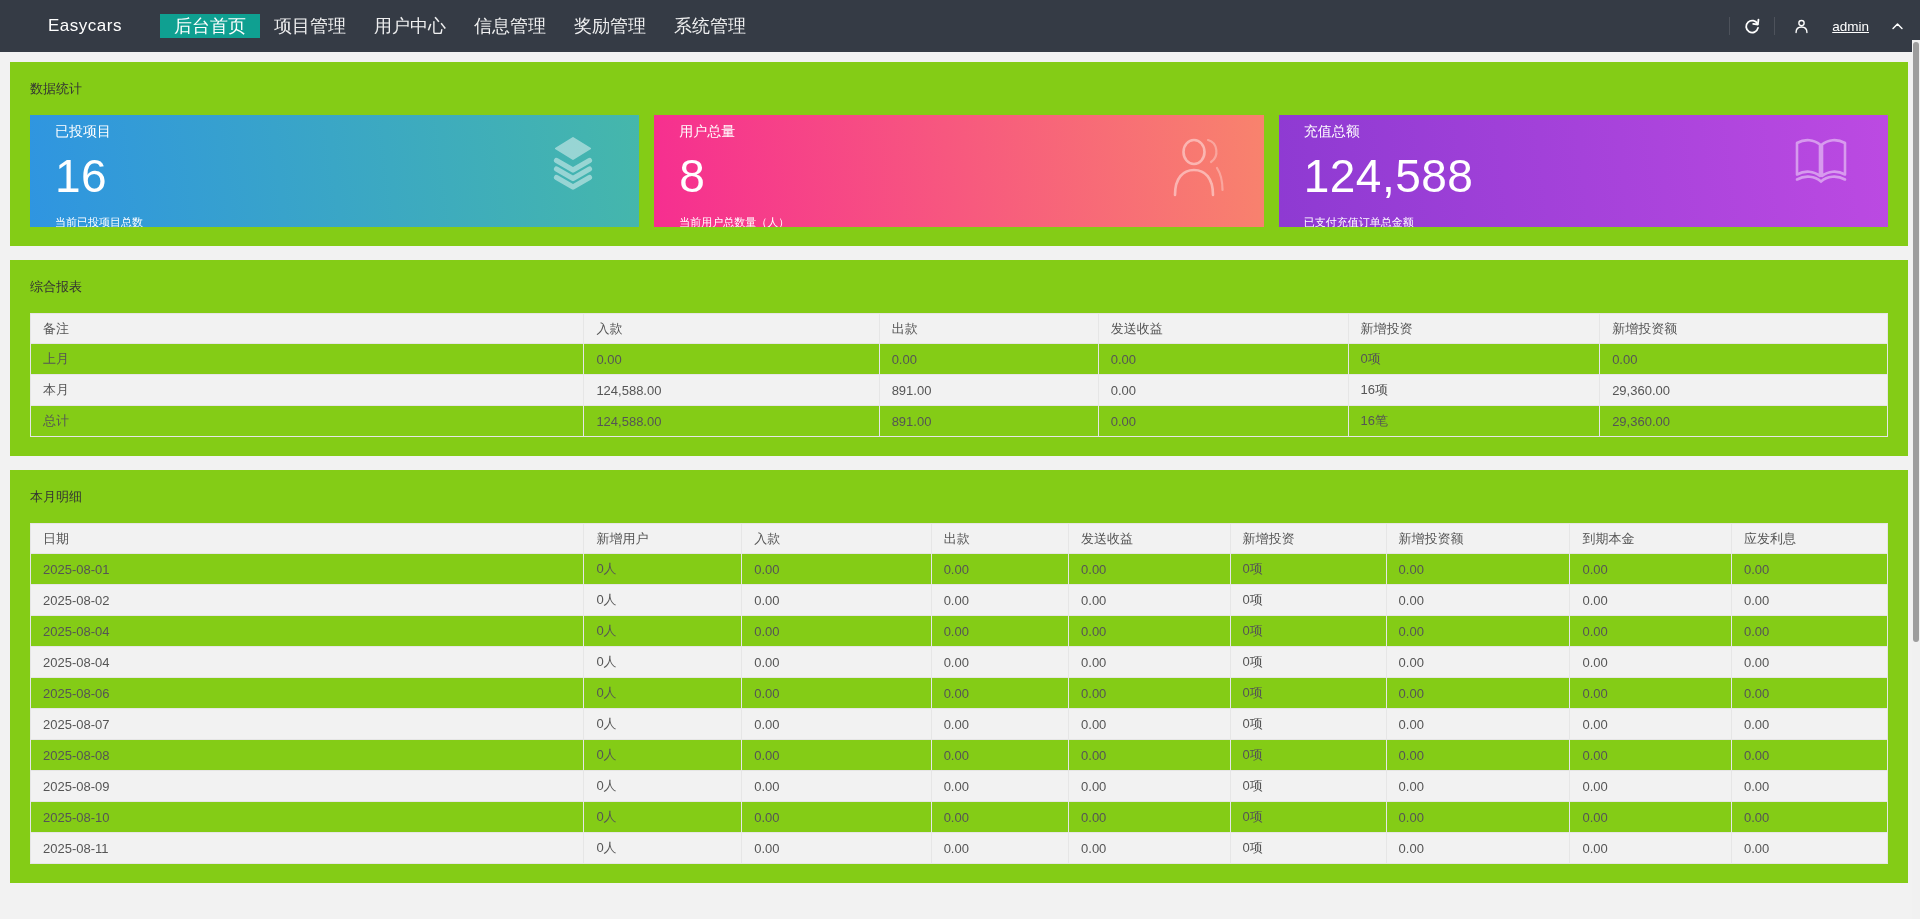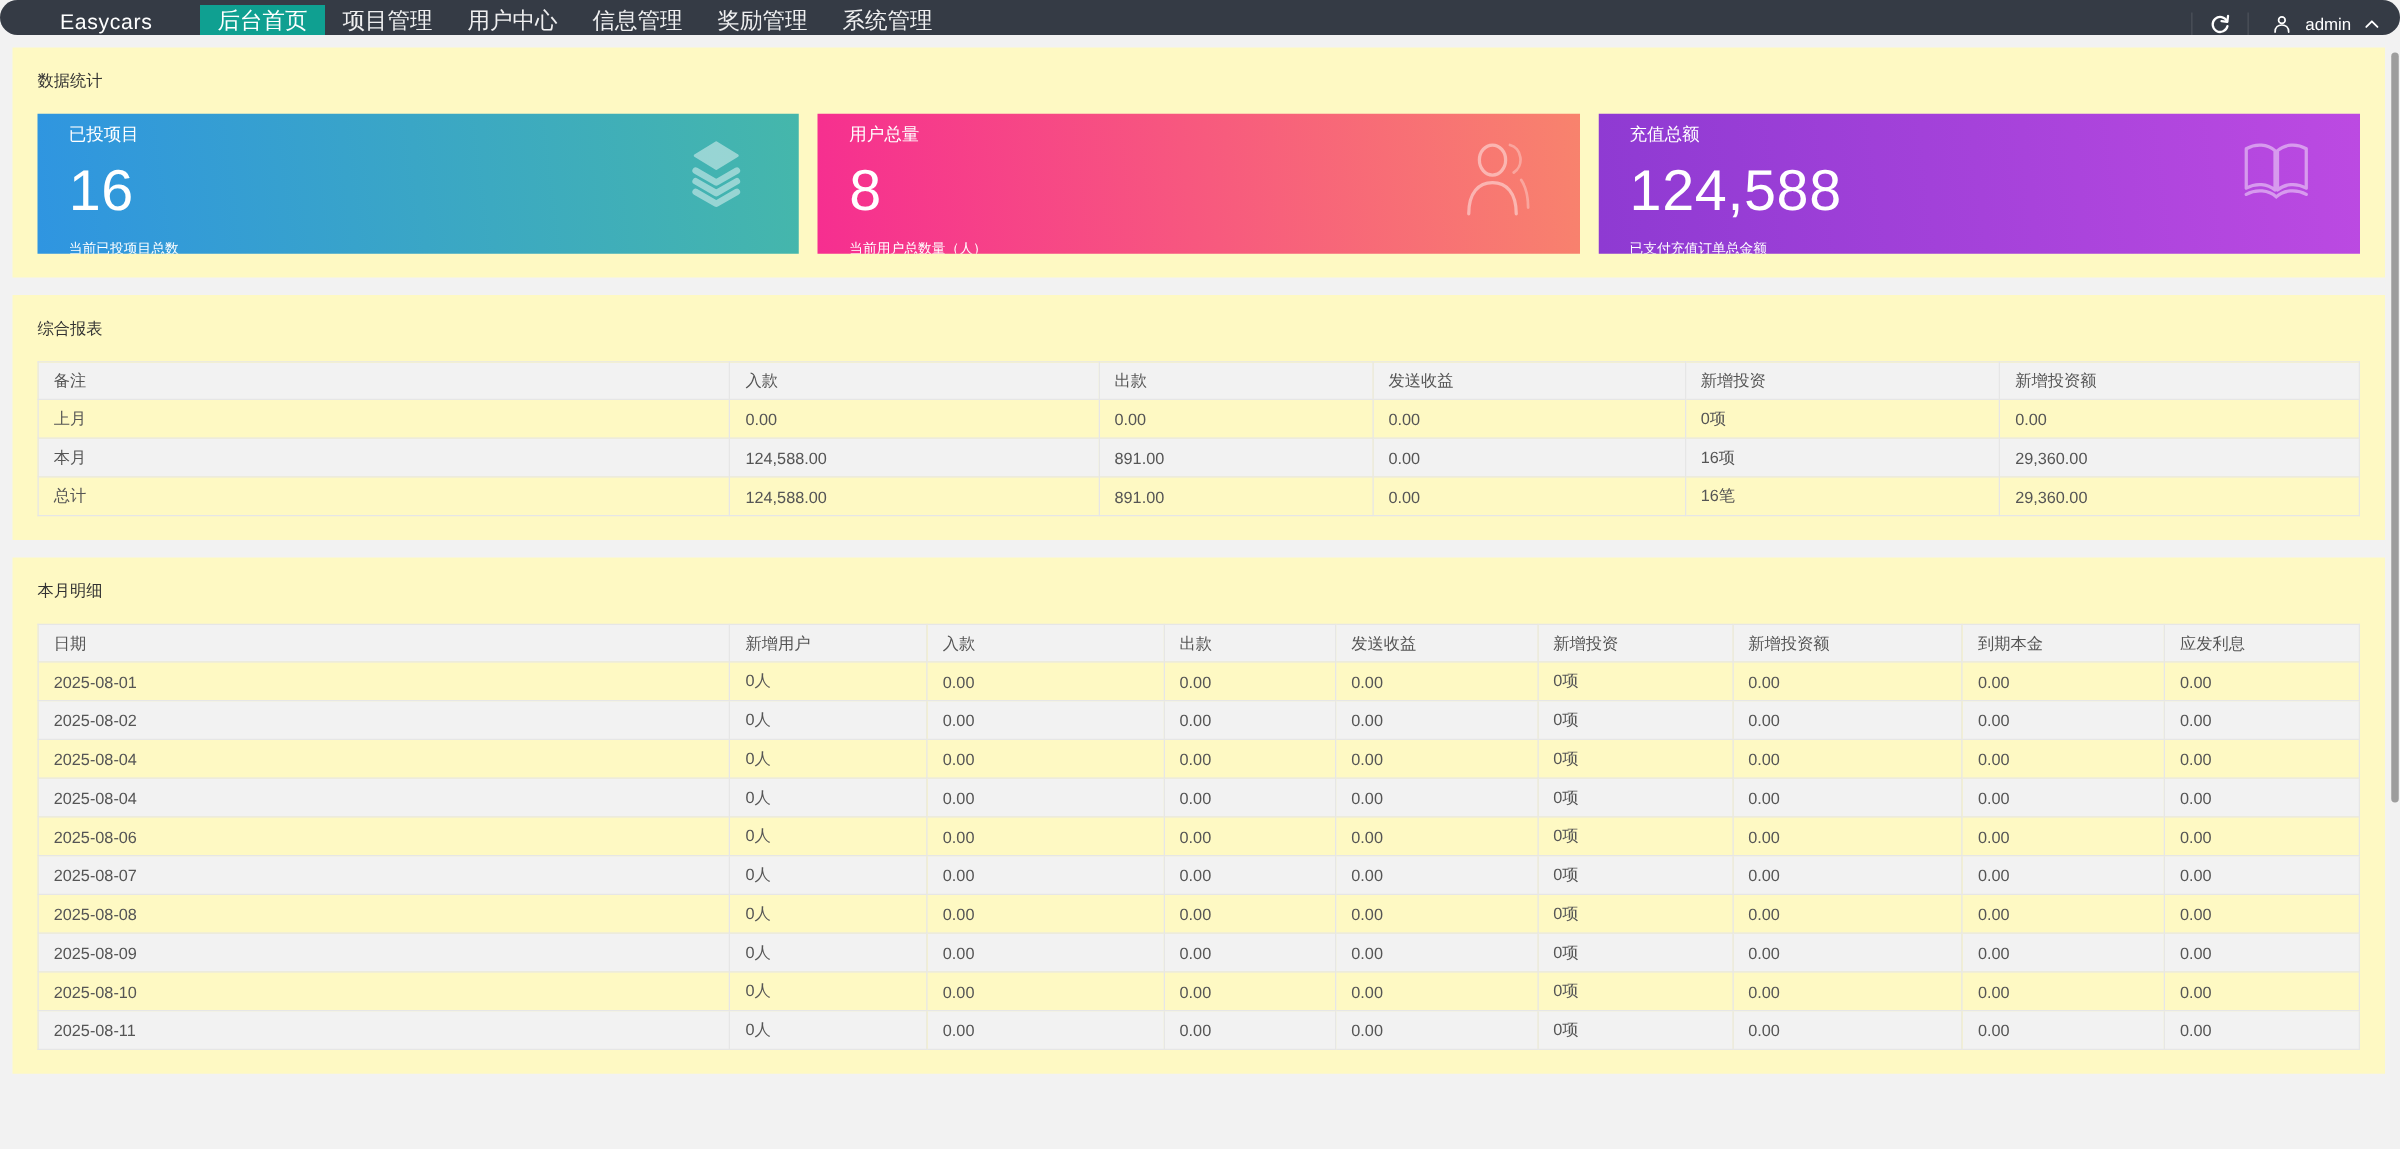--- a/index.html
+++ b/index.html
@@ -5,49 +5,49 @@
   * { margin:0; padding:0; box-sizing:border-box; }
   html,body { width:1920px; height:919px; overflow:hidden; }
   body {
     font-family:"Liberation Sans","DejaVu Sans",sans-serif;
     background:#f2f2f2; color:#333; font-size:13px;
     position:relative;
   }
 
   
   .navbar {
-    height:28px; background:#353b45; display:flex; align-items:flex-end;
-    color:#fff; position:relative; z-index:5;border-radius:19px;
+    height:52px; background:#353b45; display:flex; align-items:center;
+    color:#fff; position:relative; z-index:5;
   }
   .brand {
     width:160px; padding-left:48px; display:flex; align-items:center;
     font-size:17px; letter-spacing:.5px; color:#fff; cursor:pointer;
   }
   .menu { display:flex; align-items:stretch; }
   .menu-item {
     padding:0 14px; display:flex; align-items:center; font-size:18px;
     color:rgba(255,255,255,.92); cursor:pointer; white-space:nowrap;
   }
   .menu-item.active { background:#0fa091; color:#fff; }
   .nav-right { margin-left:auto; display:flex; align-items:stretch; }
   .nav-icon-btn {
     width:46px; display:flex; align-items:center; justify-content:center;
     border-left:1px solid rgba(255,255,255,.12);
     border-right:1px solid rgba(255,255,255,.12);
     cursor:pointer;
   }
   .user-menu {
-    display:flex; align-items:center; gap:10px; padding:0 16px 0 18px; cursor:pointer;
-    font-size:13.5px; color:#fff;
+    display:flex; align-items:center; gap:22px; padding:0 16px 0 18px; cursor:pointer;
+    font-size:13.5px; color:#fff;text-decoration:underline;
   }
   .nav-svg { display:block; }
 
   
   .page { padding:10px 12px 0 10px; }
-  .panel { background:#fef9c3; padding:18px 20px 19px; margin-bottom:14px; }
+  .panel { background:#84cc16; padding:18px 20px 19px; margin-bottom:14px; }
   .panel-title { font-size:13px; color:#333; }
   .panel .panel-title { margin-bottom:17px; }
 
   
   .cards { display:flex; gap:15px; }
   .stat-card {
     flex:1; height:112px; position:relative; color:#fff; padding:8px 25px 0;
     overflow:hidden;
   }
   .stat-card .c-title { font-size:14px; margin-bottom:11px; }

